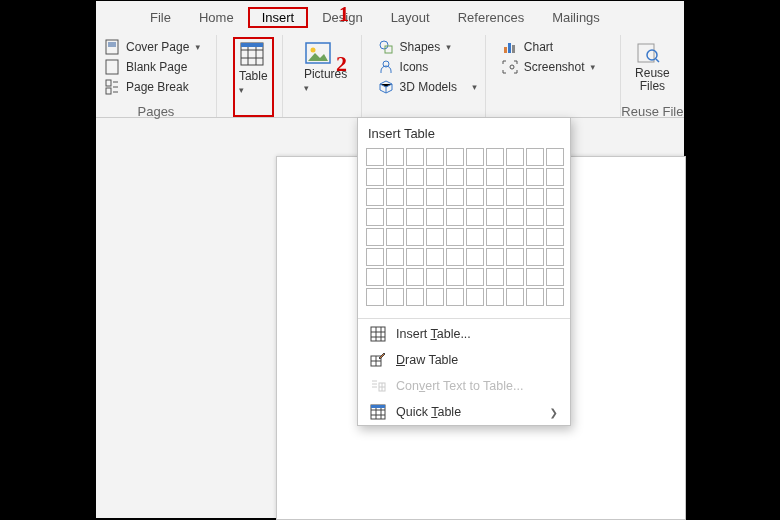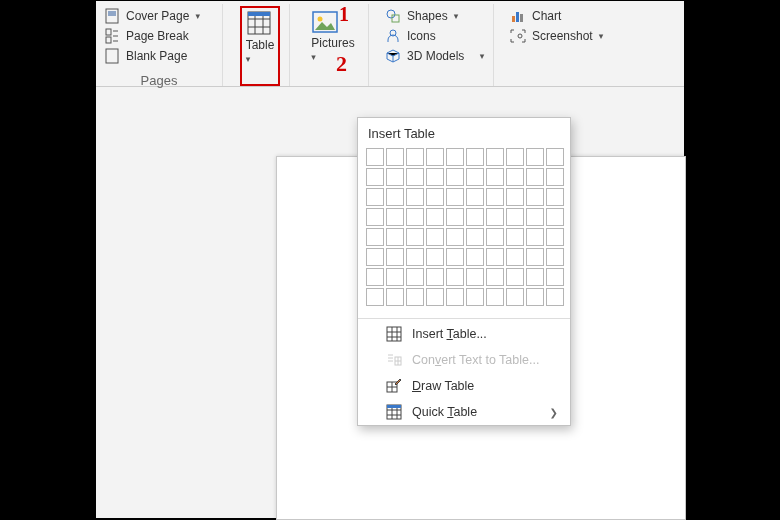--- a/index.html
+++ b/index.html
@@ -13,66 +13,75 @@
     .group-label { position:absolute; bottom:-2px; left:0; right:0; text-align:center; font-size:13px; color:#666; }
     .item-row { display:flex; align-items:center; gap:6px; padding:2px 0; font-size:12px; white-space:nowrap; }
     .big { display:flex; flex-direction:column; align-items:flex-start; gap:2px; padding:4px 6px; font-size:12px; }
     .big.sel { border:2px solid #d00000; padding:2px 4px; }
     .chev { font-size:9px; color:#555; }
     .menu { position:absolute; left:261px; top:116px; width:212px; background:#fff; border:1px solid #c2c2c2; box-shadow:2px 4px 10px rgba(0,0,0,.25); z-index:5; }
     .menu-title { font-weight:400; font-size:13px; padding:8px 10px 4px; }
     .grid { display:grid; grid-template-columns:repeat(10,18px); grid-template-rows:repeat(8,18px); gap:2px; padding:3px 8px 10px; }
     .cell { border:1px solid #b5b5b5; background:#fff; }
     .sep { border-top:1px solid #ddd; margin:2px 0; }
-    .m-item { display:flex; align-items:center; gap:10px; padding:5px 12px; font-size:12.5px;margin-left:16px; }
+    .m-item { display:flex; align-items:center; gap:10px; padding:5px 12px; font-size:12.5px; }
     .m-item.disabled { color:#bbb; }
     .m-arrow { margin-left:auto; color:#666; font-size:10px; }
     .ul { text-decoration:underline; text-underline-offset:1px; }
     .ic { width:16px; height:16px; display:flex; align-items:center; justify-content:center; }
     svg { display:block; }
     .doc { position:absolute; left:180px; top:155px; width:408px; height:362px; background:#fff; border:1px solid #c7c7c7; box-shadow:0 0 4px rgba(0,0,0,.15); z-index:1; }
     .dim { position:absolute; left:456px; top:116px; color:#888; font-size:12px; z-index:2; }
   </style>
 </head>
 <body>
 
 <div class="app">
   <div class="anno" style="left:243px;top:2px;font-size:20px">1</div>
   <div class="anno" style="left:240px;top:50px;font-size:22px">2</div>
 
+  <div class="tabs">
+    <div class="tab">File</div>
+    <div class="tab">Home</div>
+    <div class="tab sel">Insert</div>
+    <div class="tab">Design</div>
+    <div class="tab">Layout</div>
+    <div class="tab">References</div>
+    <div class="tab">Mailings</div>
+  </div>
 
   <div class="ribbon">
     <div class="group" style="width:110px">
       <div class="item-row">
         <span class="ic">
             <svg width="14" height="16">
               <rect x="1" y="1" width="12" height="14" fill="none" stroke="#555"></rect>
               <rect x="3" y="3" width="8" height="5" fill="#8fa6c7"></rect>
             </svg>
           </span>
         <span>Cover Page</span> 
           <span class="chev">▾</span>
       </div>
       <div class="item-row">
         <span class="ic">
+            <svg width="14" height="16">
+              <rect x="1" y="1" width="12" height="14" fill="none" stroke="#555"></rect>
+            </svg>
+          </span>
+        <span>Blank Page</span>
+      </div>
+      <div class="item-row">
+        <span class="ic">
             <svg width="16" height="16">
               <rect x="2" y="1" width="5" height="6" fill="none" stroke="#555"></rect>
               <rect x="2" y="9" width="5" height="6" fill="none" stroke="#555"></rect>
               <path d="M9 3h5M9 8h5M9 13h5" stroke="#555"></path>
             </svg>
           </span>
         <span>Page Break</span>
-      </div>
-      <div class="item-row">
-        <span class="ic">
-            <svg width="14" height="16">
-              <rect x="1" y="1" width="12" height="14" fill="none" stroke="#555"></rect>
-            </svg>
-          </span>
-        <span>Blank Page</span>
       </div>
       <div class="group-label">Pages</div>
     </div>
 
     <div class="group" style="width:42px;display:flex;justify-content:center">
       <div class="big sel">
         <span class="ic" style="width:26px;height:26px">
             <svg width="26" height="26">
               <rect x="2" y="2" width="22" height="22" fill="none" stroke="#444"></rect>
               <path d="M2 9h22M2 17h22M9 2v22M17 2v22" stroke="#444"></path>
@@ -145,20 +154,34 @@
             <svg width="16" height="16">
               <path d="M1 5V2h3M12 2h3v3M15 11v3h-3M4 14H1v-3" fill="none" stroke="#555"></path>
               <circle cx="10" cy="8" r="2" fill="none" stroke="#555"></circle>
             </svg>
           </span>
         <span>Screenshot</span> 
           <span class="chev">▾</span>
       </div>
     </div>
 
+    <div class="group" style="width:50px;display:flex;justify-content:center;border-left:1px solid #ddd;border-right:none">
+      <div class="big">
+        <span class="ic" style="width:26px;height:24px">
+            <svg width="26" height="24">
+              <rect x="3" y="3" width="16" height="18" fill="none" stroke="#999"></rect>
+              <circle cx="17" cy="14" r="5" fill="none" stroke="#3a78c9" stroke-width="1.5"></circle>
+              <path d="M21 18l3 3" stroke="#3a78c9" stroke-width="1.5"></path>
+            </svg>
+          </span>
+        <span style="text-align:center;line-height:1.1;white-space:pre">Reuse
+Files</span>
+      </div>
+      <div class="group-label">Reuse File</div>
+    </div>
   </div>
 
   <div class="dim">n</div>
 
   <div class="doc"></div>
 
   <div class="menu">
     <div class="menu-title">Insert Table</div>
     <div class="grid" id="grid">
         <div class="cell"></div>
@@ -245,39 +268,39 @@
     <div class="sep"></div>
     <div class="m-item">
       <span class="ic">
           <svg width="16" height="16">
             <rect x="1" y="1" width="14" height="14" fill="none" stroke="#444"></rect>
             <path d="M1 6h14M1 11h14M6 1v14M11 1v14" stroke="#444"></path>
           </svg>
         </span>
       <span>Insert <span class="ul">T</span>able...</span>
     </div>
+    <div class="m-item">
+      <span class="ic">
+          <svg width="16" height="16">
+            <rect x="1" y="4" width="10" height="10" fill="none" stroke="#444"></rect>
+            <path d="M1 9h10M6 4v10" stroke="#444"></path>
+            <path d="M9 6l5-5 1 1-5 5z" fill="#d97f3e" stroke="#444"></path>
+          </svg>
+        </span>
+      <span><span class="ul">D</span>raw Table</span>
+    </div>
     <div class="m-item disabled">
       <span class="ic">
           <svg width="16" height="16">
             <path d="M2 3h5M2 6h5M2 9h5" stroke="#ccc"></path>
             <rect x="9" y="5" width="6" height="8" fill="none" stroke="#ccc"></rect>
             <path d="M9 9h6M12 5v8" stroke="#ccc"></path>
           </svg>
         </span>
       <span><span>Con</span><span class="ul">v</span><span>ert Text to Table...</span></span>
-    </div>
-    <div class="m-item">
-      <span class="ic">
-          <svg width="16" height="16">
-            <rect x="1" y="4" width="10" height="10" fill="none" stroke="#444"></rect>
-            <path d="M1 9h10M6 4v10" stroke="#444"></path>
-            <path d="M9 6l5-5 1 1-5 5z" fill="#d97f3e" stroke="#444"></path>
-          </svg>
-        </span>
-      <span><span class="ul">D</span>raw Table</span>
     </div>
     <div class="m-item">
       <span class="ic">
           <svg width="16" height="16">
             <rect x="1" y="1" width="14" height="14" fill="none" stroke="#444"></rect>
             <path d="M1 6h14M1 11h14M6 1v14M11 1v14" stroke="#444"></path>
             <rect x="1" y="1" width="14" height="3" fill="#3a78c9"></rect>
           </svg>
         </span>
       <span><span>Quick </span><span class="ul">T</span><span>able</span></span>

